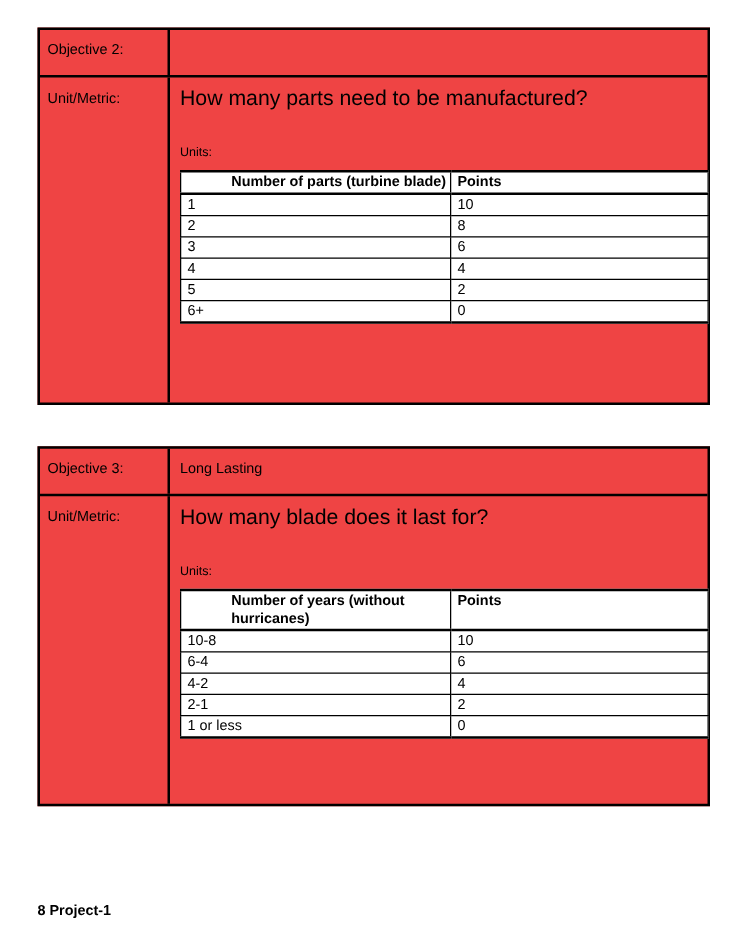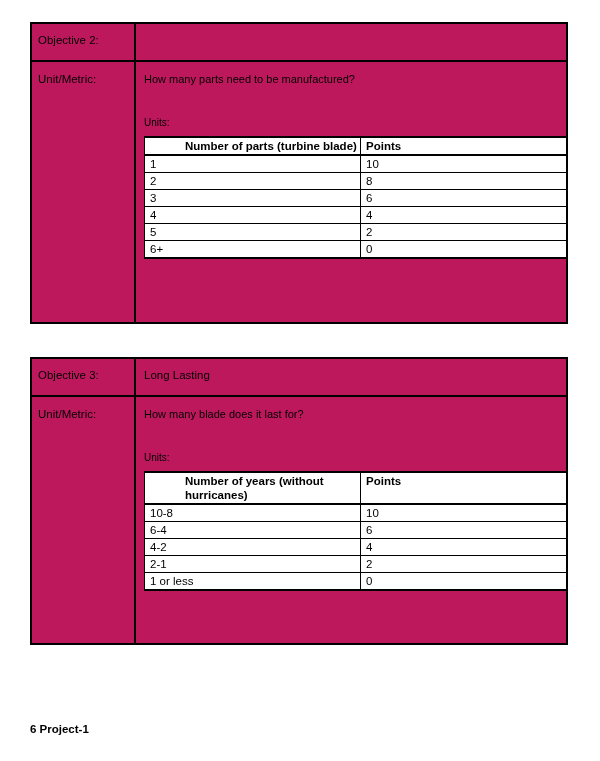--- a/index.html
+++ b/index.html
@@ -24,21 +24,21 @@
     height: 761px;
   }
 
   
   .objective-block {
     position: absolute;
     left: 30px;
     width: 538px;
     border: 2px solid #000000;
     box-sizing: border-box;
-    background: #be185d;
+    background: #ef4444;
   }
   #block-obj2 { top: 22px;  height: 302px; }
   #block-obj3 { top: 357px; height: 288px; }
 
   .block-row {
     display: flex;
     align-items: stretch;
     box-sizing: border-box;
   }
   .row-title {
@@ -64,21 +64,21 @@
     padding: 9px 0 0 8px;
     font-size: 11.5px;
     line-height: 14px;
   }
   .row-body .cell-label,
   .row-body .cell-content {
     padding-top: 10px;
   }
 
   .question-text {
-    font-size: 11px;
+    font-size: 17px;
     line-height: 14px;
     margin: 0 0 0 0;
   }
   .units-label {
     font-size: 10px;
     line-height: 14px;
     margin: 30px 0 6px 0;
   }
 
   
@@ -223,15 +223,15 @@
             <tr>
               <td>1 or less</td>
               <td>0</td>
             </tr>
           </tbody>
         </table>
       </div>
     </div>
   </div>
 
-  <div class="page-footer">6 Project-1</div>
+  <div class="page-footer">8 Project-1</div>
 
 </div>
 
 </body></html>

